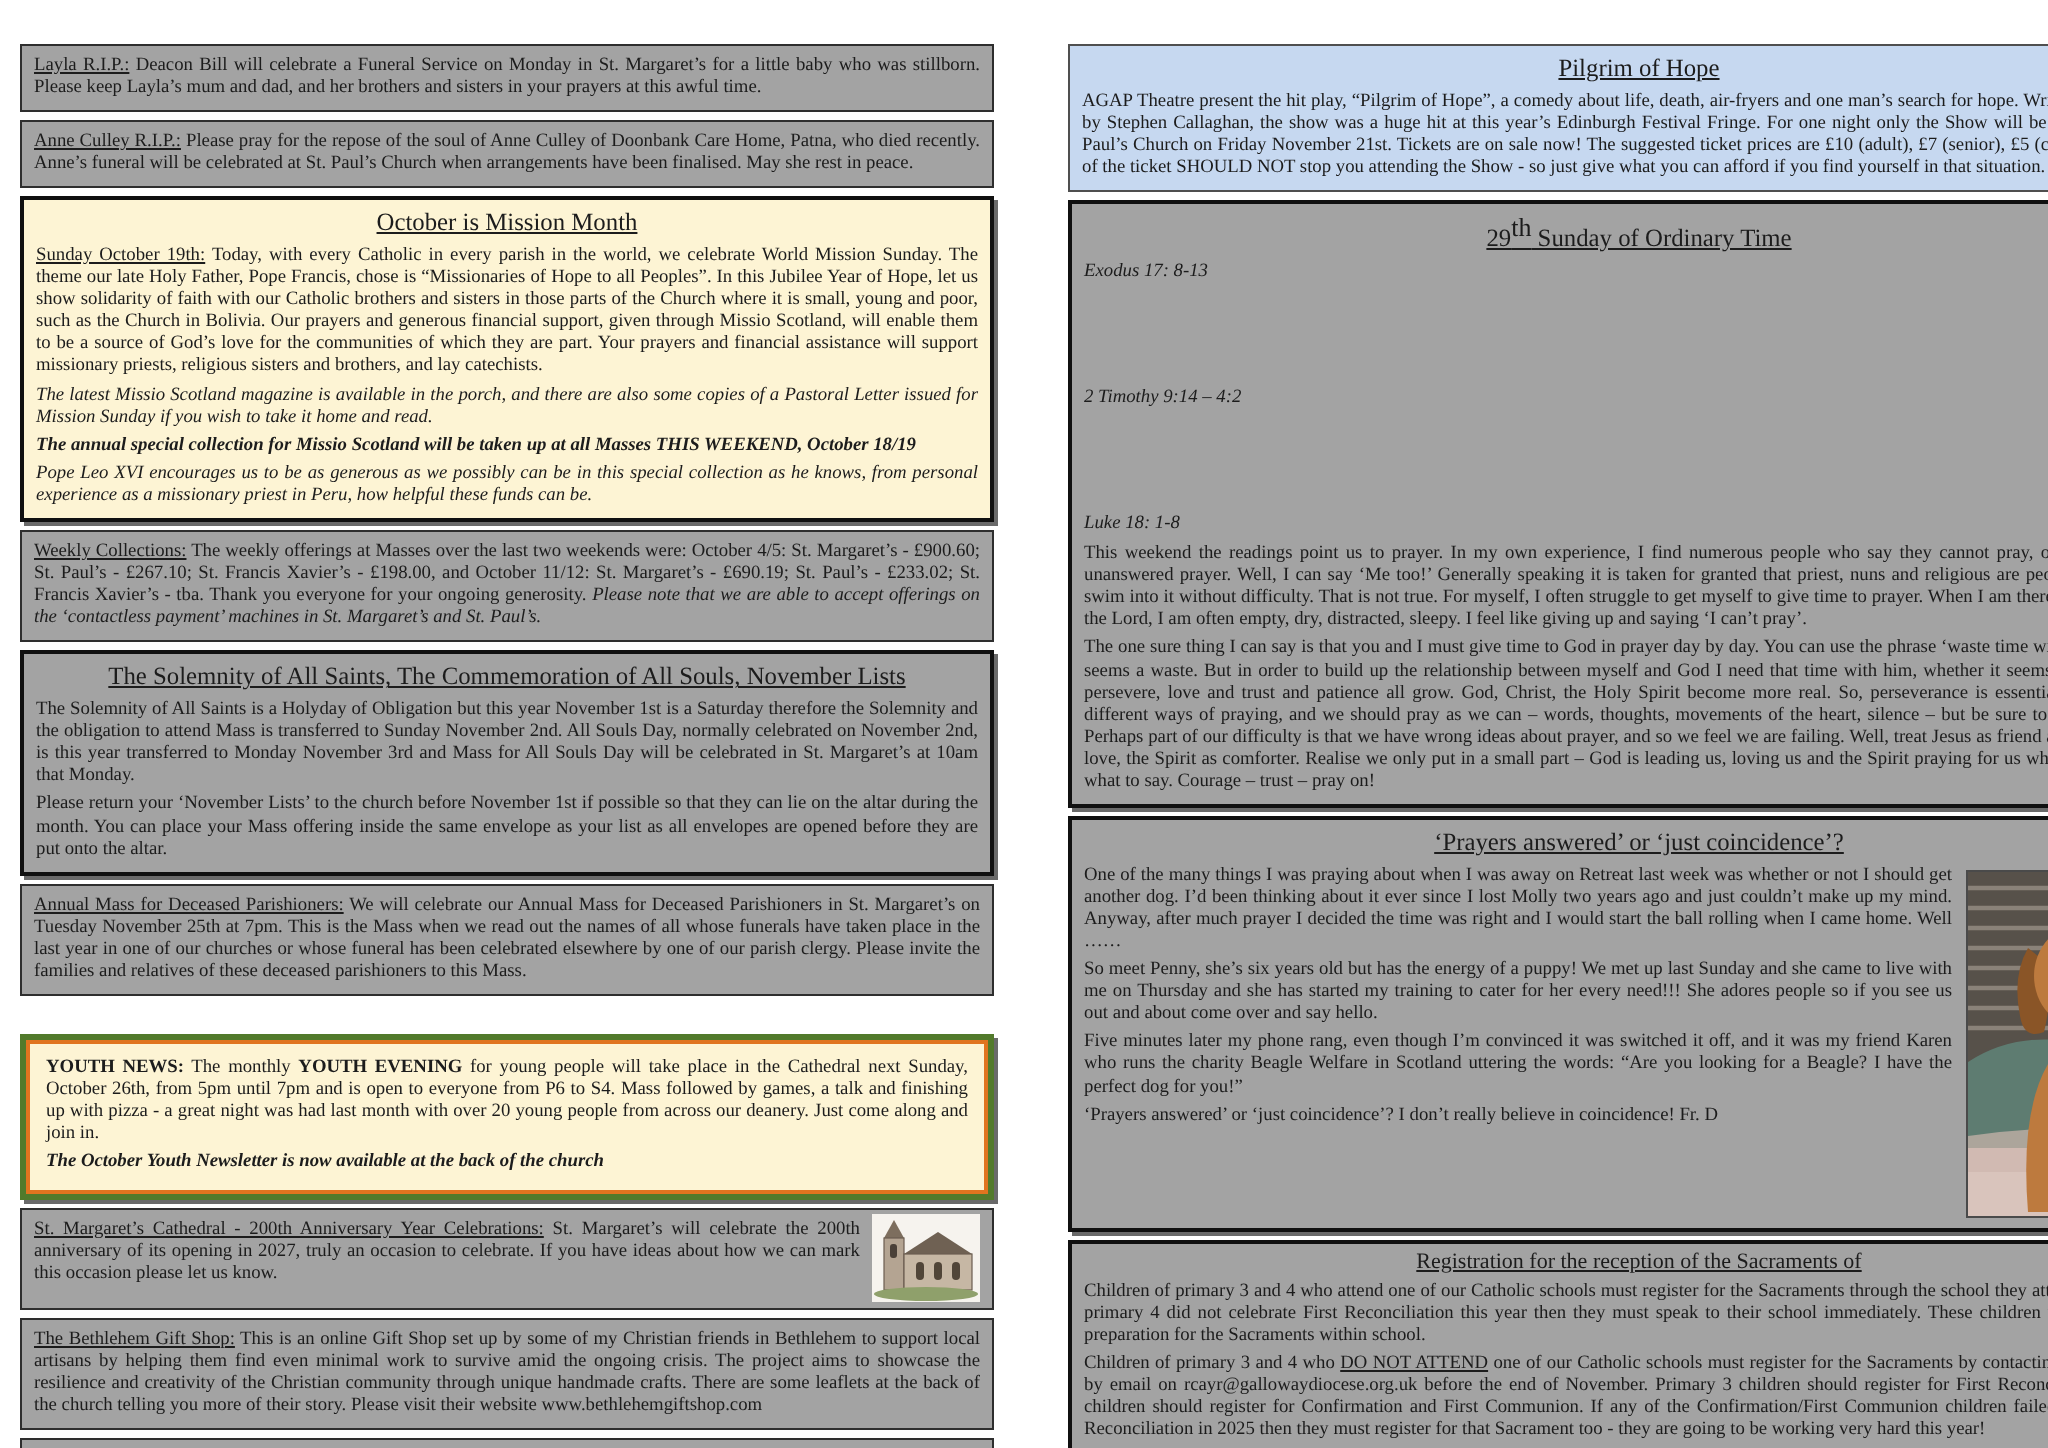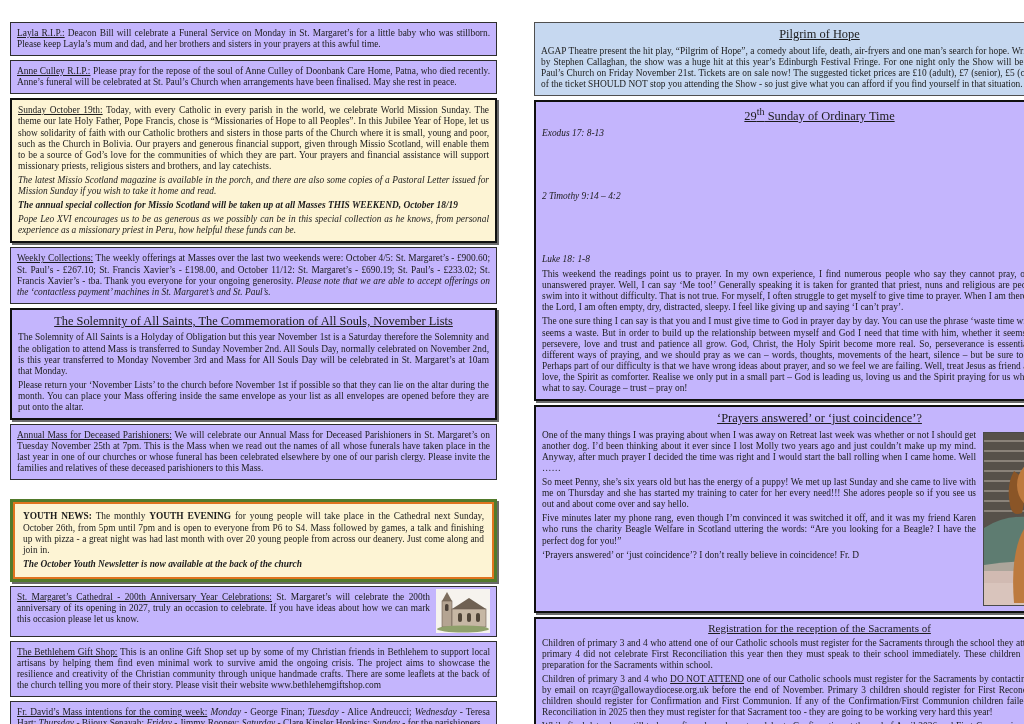--- a/index.html
+++ b/index.html
@@ -3,53 +3,54 @@
 <meta charset="utf-8">
 <style>
   html,body { margin:0; padding:0; }
   body {
     width:1024px; height:724px; background:#ffffff; position:relative; overflow:hidden;
     font-family:"Liberation Serif", serif; font-size:9.4px; line-height:1.18; color:#1c1c1c;
   }
   .col { position:absolute; top:22px; }
   .col-left  { left:10px;  width:487px; }
   .col-right { left:534px; width:571px; }
-  .box { border:1px solid #2e2e2e; padding:2px 6px; margin-bottom:4px; background:#c4b5fd; }
+  .box { border:1px solid #2e2e2e; padding:2px 6px; margin-bottom:4px; background:#a3a3a3; }
   .box p { margin:3px 0; text-align:justify; }
   .heavy { border:2px solid #101010; box-shadow:2px 2px 0 #6a6a6a; }
   .cream { background:var(--cream); }
   .blue-box { background:var(--blue); border:1px solid #4f4f4f; }
   .youth { border:3px solid var(--youth_green); box-shadow:inset 0 0 0 2px var(--youth_orange), 2px 2px 0 #6a6a6a; background:var(--cream); padding:6px 10px;margin-top:19px; }
   .title { text-align:center; font-size:12.4px; text-decoration:underline; margin:2px 0 4px; font-weight:normal; }
   .small-title { text-align:center; font-size:11px; text-decoration:underline; margin:1px 0; font-weight:normal; }
   .label { text-decoration:underline; }
   .it { font-style:italic; }
   .bd { font-weight:bold; }
   .note { text-align:left; font-style:italic; margin:3px 16px; }
   .note-bold { text-align:left; font-style:italic; font-weight:bold; margin:3px 2px; }
   .readings { display:flex; justify-content:center; gap:52px; font-style:italic; margin:3px 0 4px;flex-direction:column; }
-  .sup { vertical-align:super; font-size:10px; }
+  .sup { vertical-align:super; font-size:13px; }
   .church-img { float:right; width:54px; height:44px; margin:0 0 1px 6px; }
   .beagle { float:right; width:112px; height:172px; margin:2px 0 3px 7px; border:1px solid #4a4a4a; background:#57514a; }
   .clearfix::after { content:""; display:block; clear:both; }
 </style>
 </head>
 <body>
 
 <div class="col col-left">
 
   <div class="box">
     <p><span class="label">Layla R.I.P.:</span><span> Deacon Bill will celebrate a Funeral Service on Monday in St. Margaret’s for a little baby who was stillborn. Please keep Layla’s mum and dad, and her brothers and sisters in your prayers at this awful time.</span></p>
   </div>
 
   <div class="box">
     <p><span class="label">Anne Culley R.I.P.:</span><span> Please pray for the repose of the soul of Anne Culley of Doonbank Care Home, Patna, who died recently. Anne’s funeral will be celebrated at St. Paul’s Church when arrangements have been finalised. May she rest in peace.</span></p>
   </div>
 
   <div class="box heavy cream">
+    <div class="title">October is Mission Month</div>
     <p><span class="label">Sunday October 19th:</span><span> Today, with every Catholic in every parish in the world, we celebrate World Mission Sunday. The theme our late Holy Father, Pope Francis, chose is “Missionaries of Hope to all Peoples”. In this Jubilee Year of Hope, let us show solidarity of faith with our Catholic brothers and sisters in those parts of the Church where it is small, young and poor, such as the Church in Bolivia. Our prayers and generous financial support, given through Missio Scotland, will enable them to be a source of God’s love for the communities of which they are part. Your prayers and financial assistance will support missionary priests, religious sisters and brothers, and lay catechists.</span></p>
     <p class="note">The latest Missio Scotland magazine is available in the porch, and there are also some copies of a Pastoral Letter issued for Mission Sunday if you wish to take it home and read.</p>
     <p class="note-bold">The annual special collection for Missio Scotland will be taken up at all Masses THIS WEEKEND, October 18/19</p>
     <p class="note">Pope Leo XVI encourages us to be as generous as we possibly can be in this special collection as he knows, from personal experience as a missionary priest in Peru, how helpful these funds can be.</p>
   </div>
 
   <div class="box">
     <p><span class="label">Weekly Collections:</span><span> The weekly offerings at Masses over the last two weekends were: October 4/5: St. Margaret’s - £900.60; St. Paul’s - £267.10; St. Francis Xavier’s - £198.00, and October 11/12: St. Margaret’s - £690.19; St. Paul’s - £233.02; St. Francis Xavier’s - tba. Thank you everyone for your ongoing generosity. </span><span class="it">Please note that we are able to accept offerings on the ‘contactless payment’ machines in St. Margaret’s and St. Paul’s.</span></p>
   </div>
 

